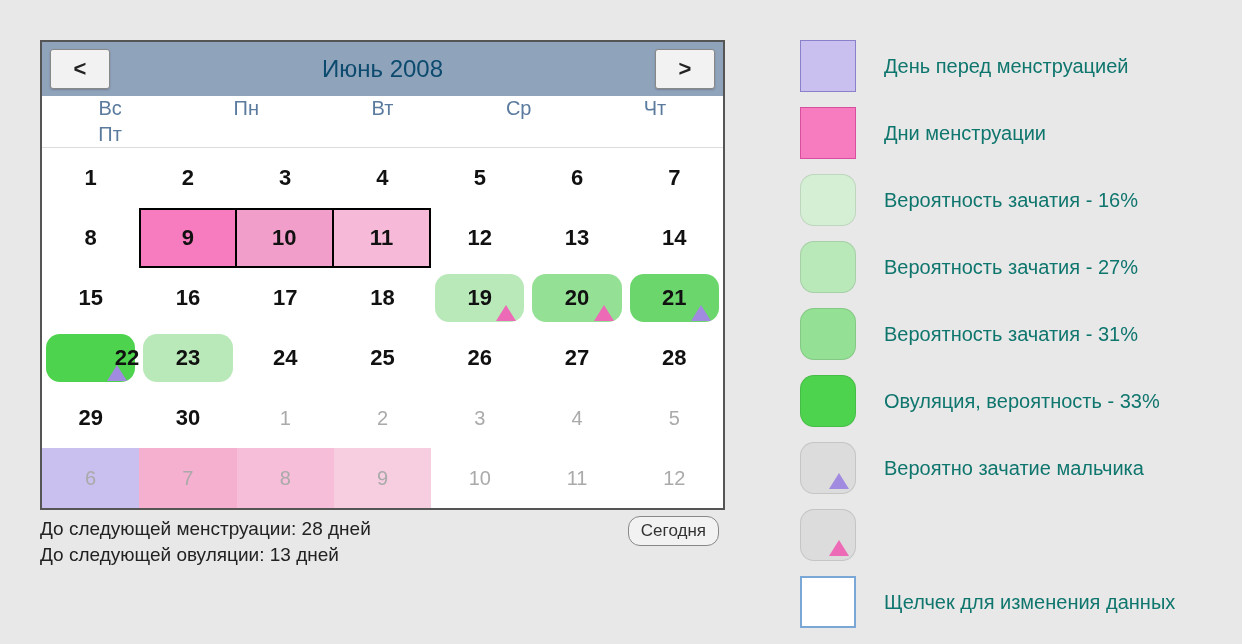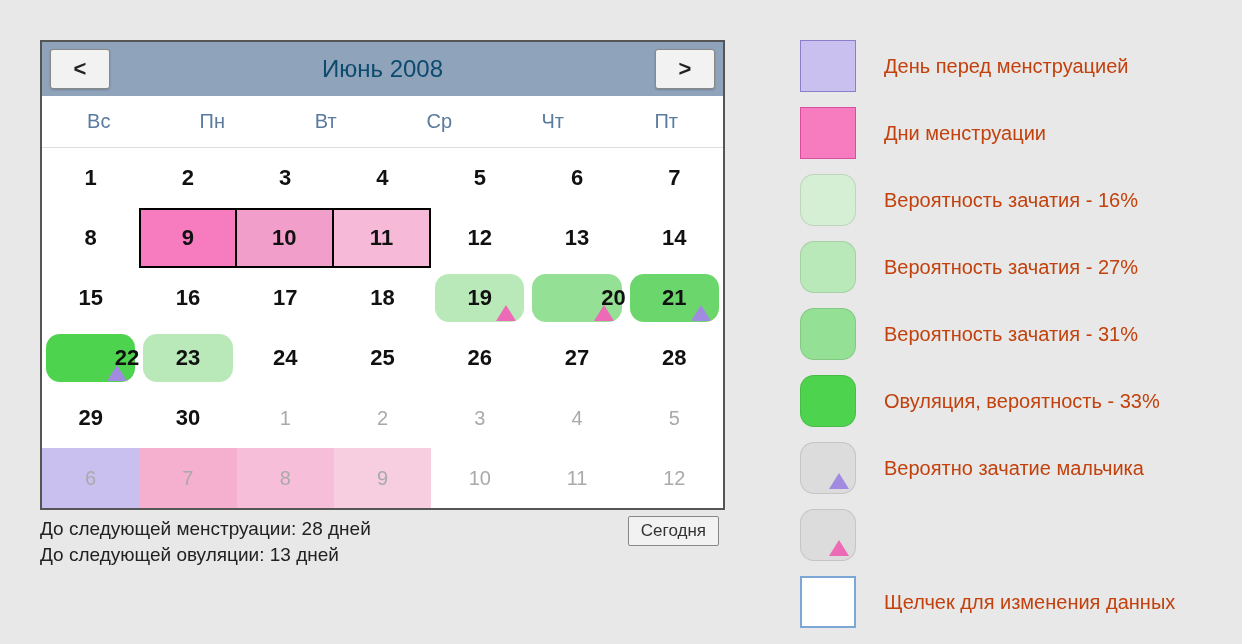--- a/index.html
+++ b/index.html
@@ -40,21 +40,21 @@
     color: #222;
     cursor: pointer;
   }
   .month-title {
     font-size: 24px;
     font-weight: normal;
     color: #0c4a6e;
   }
   .weekdays {
     display: grid;
-    grid-template-columns: repeat(6, 1fr);
+    grid-template-columns: repeat(5, 1fr);
     height: 52px;
     border-bottom: 1px solid #ddd;
   }
   .weekdays > div {
     display: flex;
     align-items: center;
     justify-content: center;
     color: #5a7a9e;
     font-size: 20px;
   }
@@ -146,21 +146,21 @@
     position: relative;
   }
   .status-line { margin-bottom: 4px; }
   .today-btn {
     position: absolute;
     right: 6px;
     top: -2px;
     padding: 4px 12px;
     border: 1px solid #888;
     background: #f2f2f2;
-    border-radius: 2px;
+    border-radius: 12px;
     font-size: 17px;
     color: #333;
     cursor: pointer;
   }
 
   .legend {
     position: absolute;
     left: 800px;
     top: 40px;
     width: 420px;
@@ -188,21 +188,21 @@
   .sw-g2 { background: #b9e8b9; }
   .sw-g3 { background: #94e094; }
   .sw-g4 { background: #4ed34e; }
   .sw-grey { background: #dcdcdc; }
   .sw-outline {
     background: #fff;
     border: 2px solid #7aa7d6;
   }
   .legend-text {
     font-size: 20px;
-    color: #c2410c;
+    color: #0f766e;
   }
   .sw-tri-boy, .sw-tri-girl {
     position: absolute;
     bottom: 4px;
     right: 6px;
     width: 0; height: 0;
     border-left: 10px solid transparent;
     border-right: 10px solid transparent;
   }
   .sw-tri-boy { border-bottom: 16px solid #a18be0; }
@@ -278,21 +278,21 @@
         <span>17</span>
       </div>
       <div class="day-cell">
         <span>18</span>
       </div>
       <div class="day-cell" style="z-index: 0;">
         <div class="pill-green-light"></div>
         <span>19</span>
         <div class="tri-pink"></div>
       </div>
-      <div class="day-cell" style="z-index: 0; justify-content: flex-end;">
+      <div class="day-cell" style="z-index: 0;">
         <div class="pill-green-mid"></div>
         <span>20</span>
         <div class="tri-pink"></div>
       </div>
       <div class="day-cell" style="z-index: 0;">
         <div class="pill-green-strong"></div>
         <span>21</span>
         <div class="tri-lilac"></div>
       </div>
       <div class="day-cell" style="z-index: 0; justify-content: flex-end;">

